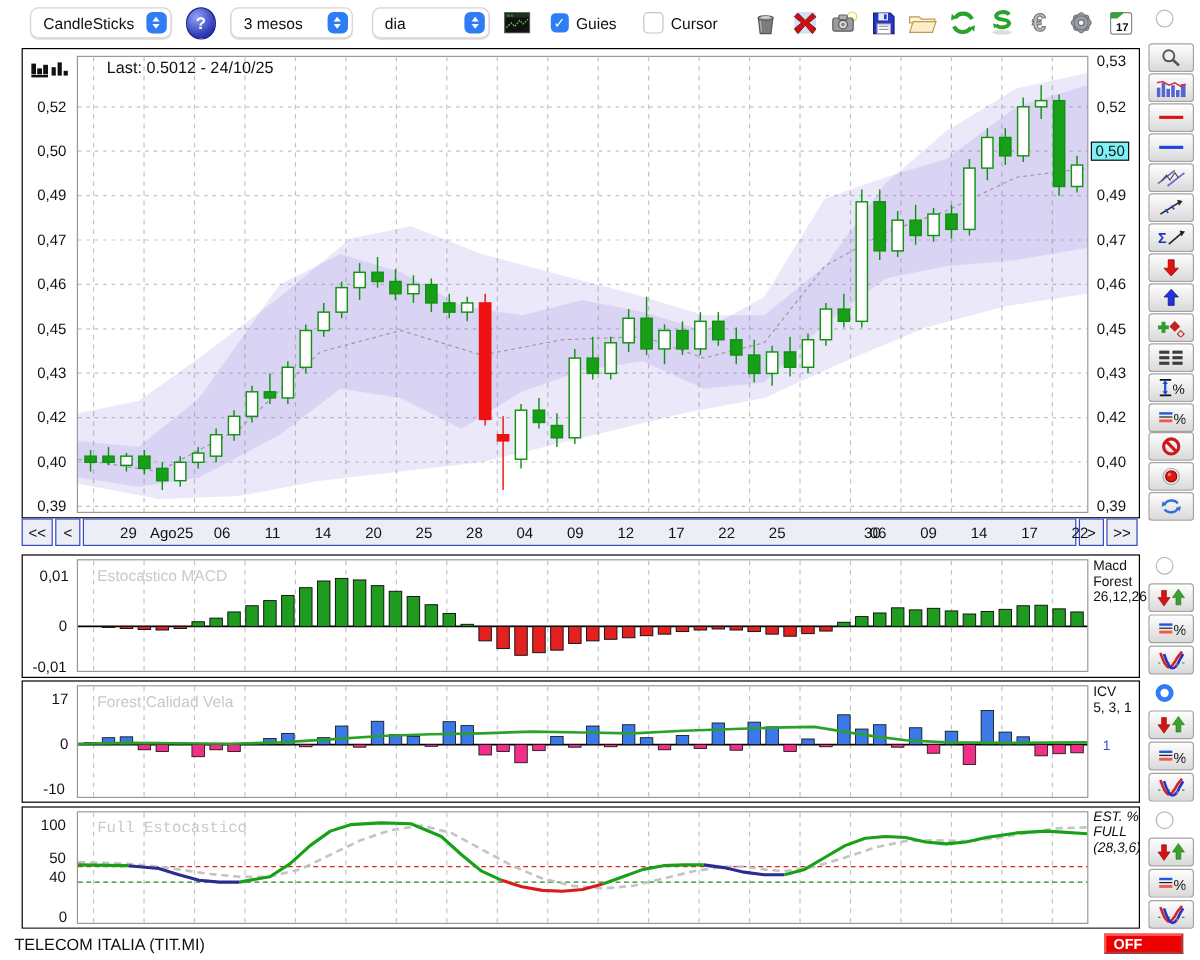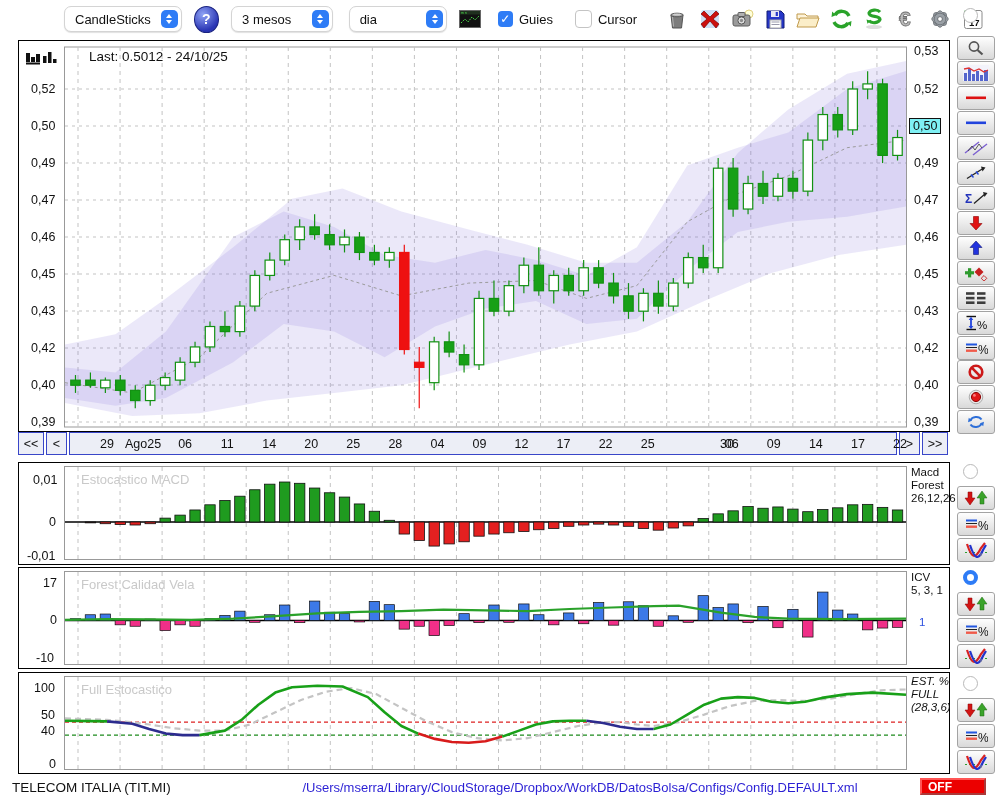--- a/index.html
+++ b/index.html
@@ -1,19 +1,19 @@
 <!DOCTYPE html>
 <html><head>
 <meta charset="utf-8">
 <style>
   html,body{margin:0;padding:0;background:#fff;}
   .app{position:relative;width:1000px;height:800px;background:#fff;
        font-family:"Liberation Sans",sans-serif;color:#111;overflow:hidden;}
   
-  .toolbar{position:absolute;left:0;top:0;width:950px;height:38px;display:flex;align-items:center;background:#fff;margin-left:39px;}
+  .toolbar{position:absolute;left:0;top:0;width:950px;height:38px;display:flex;align-items:center;background:#fff;}
   .msel{display:inline-flex;align-items:center;justify-content:space-between;background:#fff;
         border:1px solid #d4d4d4;border-radius:7px;height:24px;box-shadow:0 1px 1px rgba(0,0,0,.12);
         font-size:13px;padding-left:10px;cursor:default;}
   .msel .cap{margin-right:8px;}
   .stepper{width:17px;height:18px;background:#2e7cf6;border-radius:5px;margin:2px 3px 2px 0;
            display:flex;flex-direction:column;align-items:center;justify-content:center;gap:2px;}
   .tri{width:0;height:0;border-left:3.5px solid transparent;border-right:3.5px solid transparent;}
   .tri.up{border-bottom:4px solid #fff;} .tri.dn{border-top:4px solid #fff;}
   .helpbtn{width:25px;height:25px;border-radius:50%;background:radial-gradient(circle at 35% 30%,#8fa3f5,#2a35b4 70%);
            color:#fff;font-weight:bold;font-size:14px;display:flex;align-items:center;justify-content:center;
@@ -619,33 +619,32 @@
         <line x1="46" y1="62.120000000000005" x2="887" y2="62.120000000000005" stroke="#1d8a1d" stroke-width="1.2" stroke-dasharray="4 3"></line>
         <polyline points="46.0,45.4 88.1,46.9 113.3,49.2 130.1,51.5 155.3,55.3 180.6,57.6 205.8,57.6 231.0,51.5 256.3,39.3 281.5,27.2 306.7,18.8 331.9,15.0 357.2,21.1 382.4,34.8 407.6,48.4 432.9,59.1 458.1,65.2 483.3,67.4 508.6,65.2 533.8,59.1 559.0,53.0 584.2,49.2 601.1,49.2 617.9,51.5 634.7,53.0 659.9,49.2 685.2,41.6 710.4,33.2 735.6,27.9 760.9,27.2 786.1,27.9 811.3,25.6 836.5,21.1 861.8,17.3 887.0,16.5" fill="none" stroke="#c4c4c4" stroke-width="2.2" stroke-dasharray="6 4"></polyline>
         <polyline points="46.0,47.7 71.2,48.1 88.1,48.4" fill="none" stroke="#18a018" stroke-width="2.6" stroke-linejoin="round"></polyline>
         <polyline points="88.1,48.4 113.3,50.7 130.1,56.0 146.9,60.6 163.7,62.1 180.6,62.1" fill="none" stroke="#2c2c8e" stroke-width="2.6" stroke-linejoin="round"></polyline>
         <polyline points="180.6,62.1 205.8,57.6 222.6,46.9 239.4,31.7 256.3,19.6 273.1,14.2 298.3,12.7 323.5,13.5 348.8,24.1 365.6,39.3 382.4,53.0 399.2,60.6" fill="none" stroke="#18a018" stroke-width="2.6" stroke-linejoin="round"></polyline>
         <polyline points="399.2,60.6 416.0,65.9 432.9,69.0 449.7,69.7 466.5,68.2 483.3,63.6" fill="none" stroke="#d81b1b" stroke-width="2.6" stroke-linejoin="round"></polyline>
         <polyline points="483.3,63.6 500.1,57.6 517.0,51.5 533.8,48.4 550.6,47.7 567.4,47.7" fill="none" stroke="#18a018" stroke-width="2.6" stroke-linejoin="round"></polyline>
         <polyline points="567.4,47.7 584.2,50.0 601.1,53.8 617.9,56.0 634.7,56.0" fill="none" stroke="#2c2c8e" stroke-width="2.6" stroke-linejoin="round"></polyline>
         <polyline points="634.7,56.0 651.5,51.5 668.3,41.6 685.2,31.7 702.0,25.6 718.8,24.1 735.6,24.9 752.4,28.7 769.3,30.2 786.1,28.7 802.9,24.9 828.1,21.1 853.4,19.6 887.0,21.8" fill="none" stroke="#18a018" stroke-width="2.6" stroke-linejoin="round"></polyline>
       </svg>
-    <div class="paneltitle" style="left:62px;top:9px;">Full Estocastico</div>
+    <div class="paneltitle" style="left:62px;top:9px;font-family:Liberation Mono, monospace;">Full Estocastico</div>
     <div class="sidetext" style="left:892px;top:2px;font-style:italic;">EST. %
 FULL
 (28,3,6)</div>
   <div class="axlab" style="left: 15px; top: 15px;">100</div>
       <div class="axlab" style="left: 22px; top: 42px;">50</div>
       <div class="axlab" style="left: 22px; top: 58px;">40</div>
       <div class="axlab" style="left: 30px; top: 91px;">0</div>
     </div>
 
   <div class="statusbar">
     <span class="sym">TELECOM ITALIA (TIT.MI)</span>
-    <span class="cfgpath">/Users/mserra/Library/CloudStorage/Dropbox/WorkDB/DatosBolsa/Configs/Config.DEFAULT.xml</span>
     <span class="offbtn">OFF</span>
   </div>
 
   <div>
     <span class="radio" style="top:8px;"></span>
     <span class="sbtn" style="top:36px;">
       <svg width="22" height="16" viewBox="0 0 22 16">
       <circle cx="9" cy="6.5" r="4.6" fill="#eee" stroke="#555" stroke-width="1.6"></circle>
           <line x1="12.5" y1="10" x2="17.5" y2="14.5" stroke="#555" stroke-width="2.2"></line>
         </svg>

